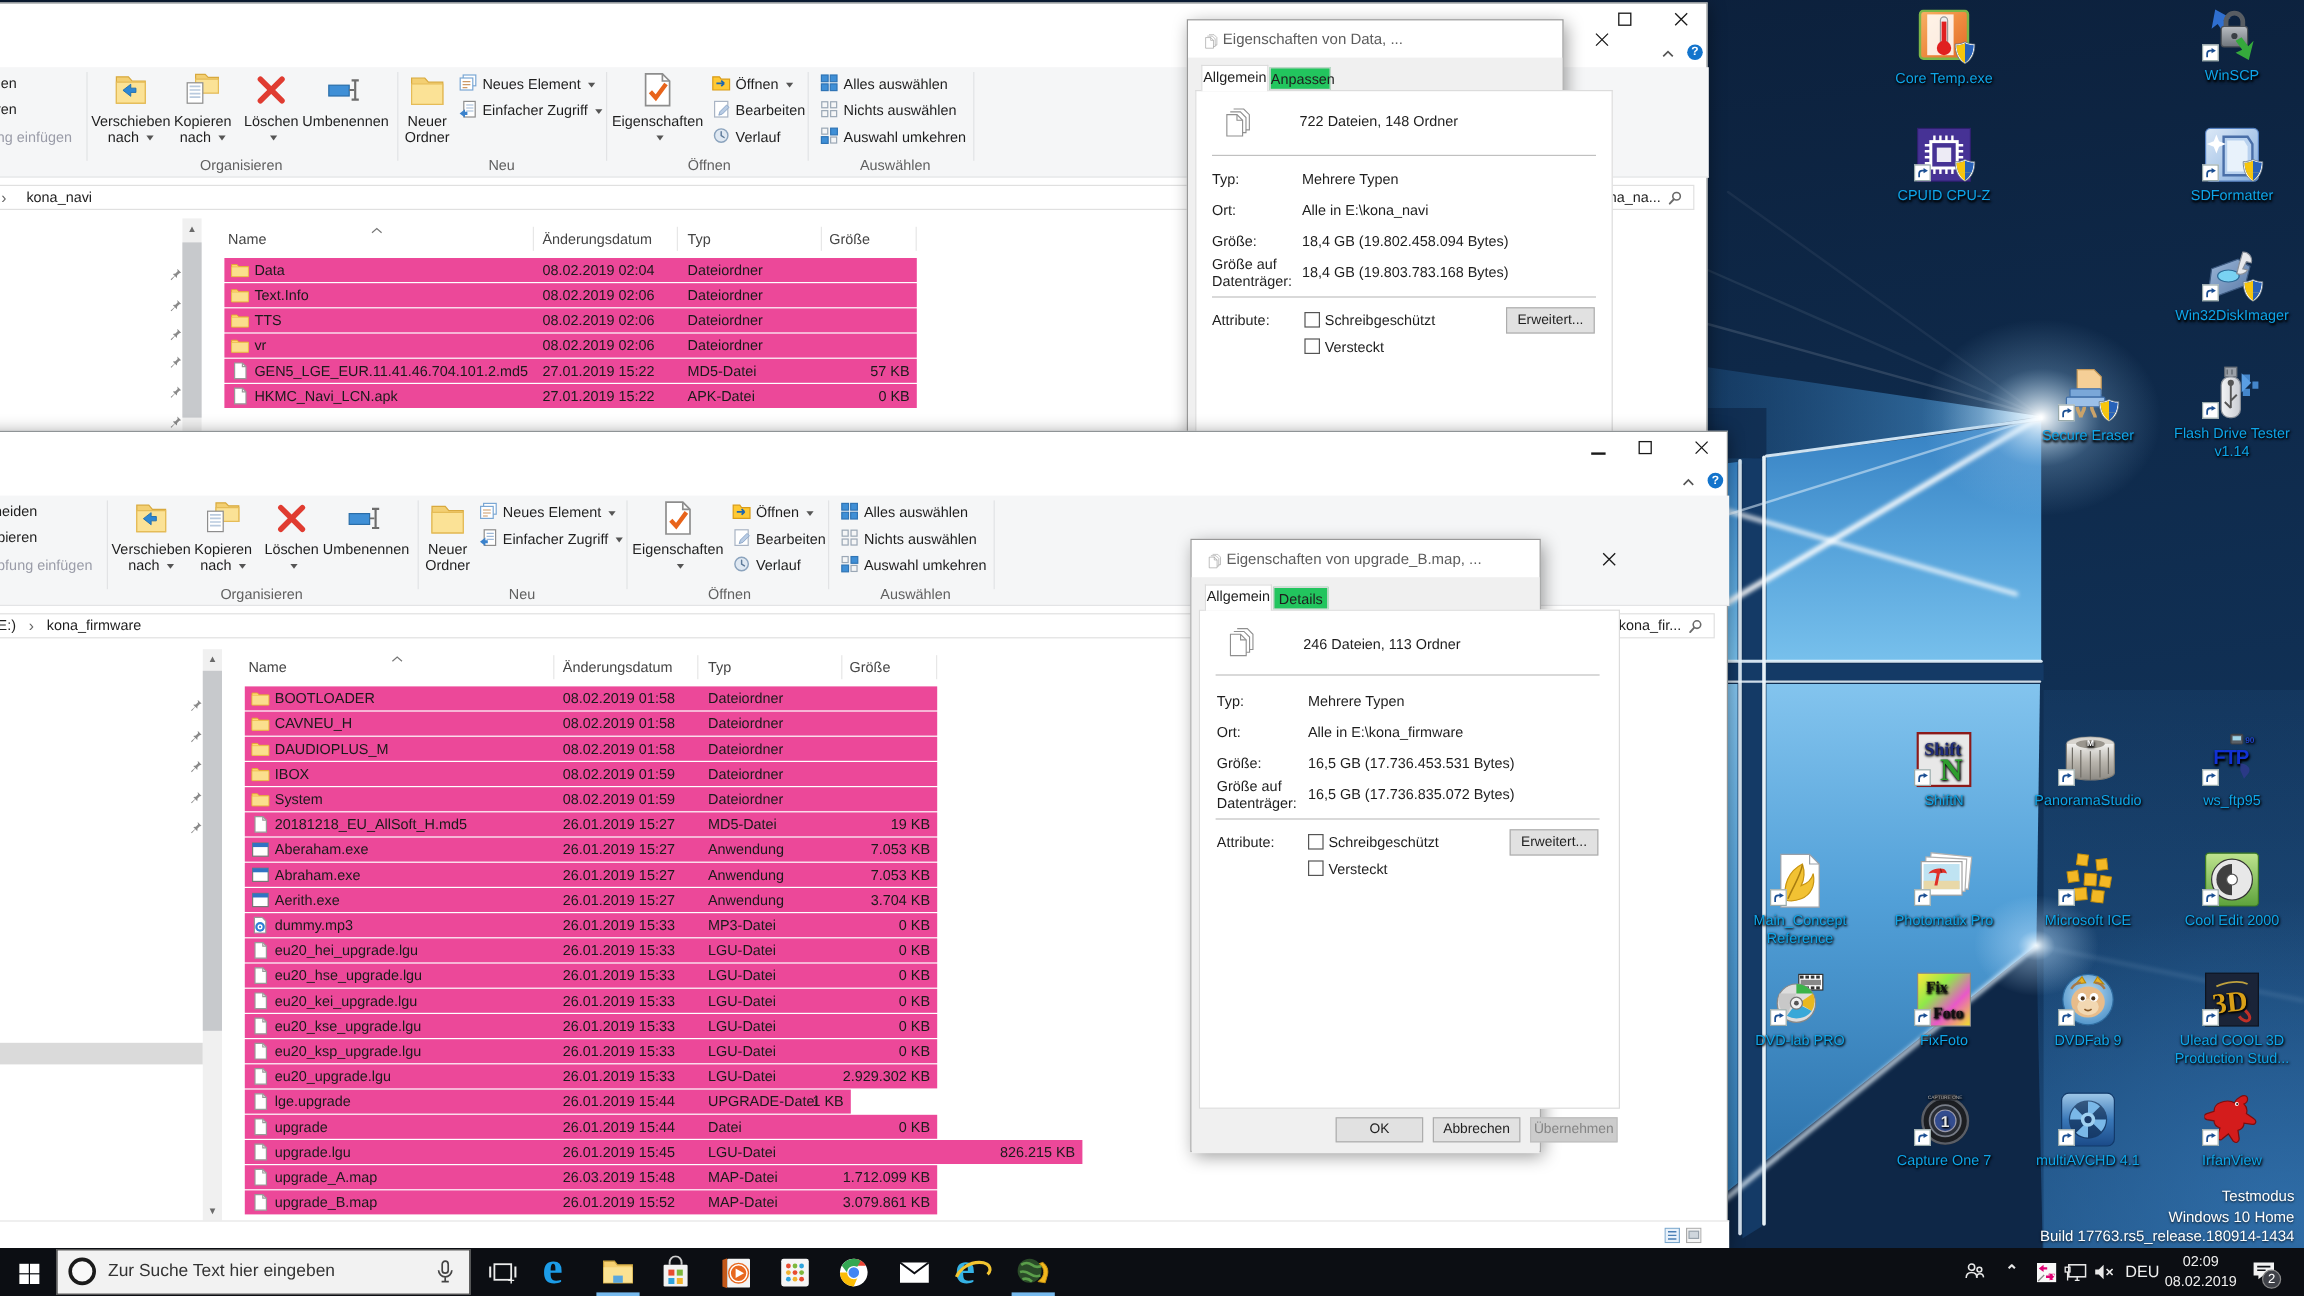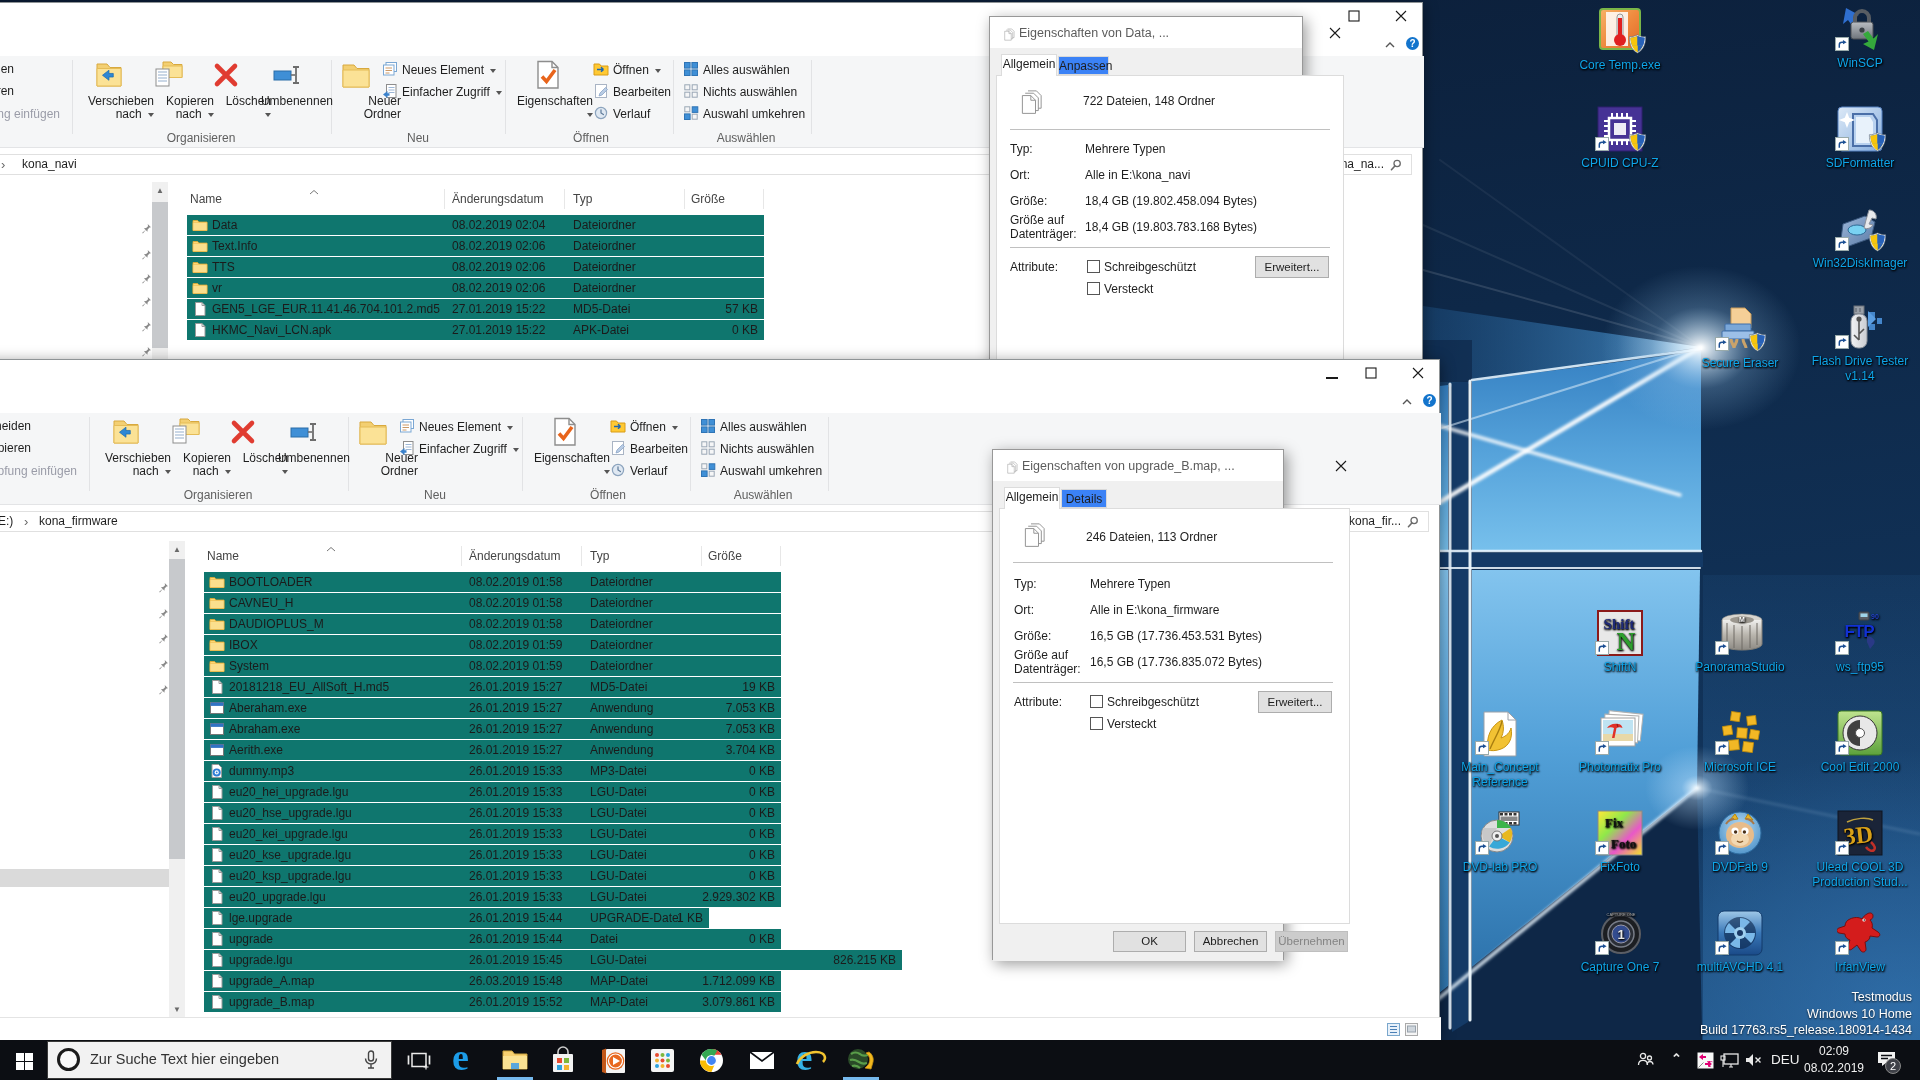--- a/index.html
+++ b/index.html
@@ -13,30 +13,30 @@
 .caret{display:inline-block;width:0;height:0;border-left:3.5px solid transparent;border-right:3.5px solid transparent;border-top:4px solid #555;vertical-align:middle;margin-left:3px}
 .win{position:absolute;background:#fff;box-shadow:0 3px 14px rgba(0,0,0,.45);border:1px solid #8f9496}
 .ribbon{position:absolute;background:#f5f6f7;border-bottom:1px solid #e3e4e6}
 .hl{position:absolute;background:#d9d9d9}
 .hdrtxt{position:absolute;color:#454545;font-size:12px;white-space:nowrap}
 .hdrsep{position:absolute;width:1px;background:#e7e7e7}
 .dlg{position:absolute;background:#f0f0f0;border:1px solid #989898;box-shadow:3px 4px 14px rgba(0,0,0,.4)}
 .dtitle{position:absolute;color:#5c5c5c;font-size:12.5px;white-space:nowrap}
 .tab{position:absolute;font-size:12px;color:#1e1e1e;text-align:center;line-height:19px}
 .tabact{background:#fff;border:1px solid #dcdcdc;border-bottom:none;z-index:3}
-.tabina{background:#3b82f6;border:1px solid #d9d9d9;line-height:18px}
+.tabina{background:#22c55e;border:1px solid #d9d9d9;line-height:18px}
 .page{position:absolute;background:#fff;border:1px solid #dcdcdc}
 .sepline{position:absolute;height:1px;background:#c0c0c0}
 .btn{position:absolute;background:#e1e1e1;border:1px solid #adadad;font-size:11.5px;color:#1e1e1e;text-align:center}
 .cb{position:absolute;width:13px;height:13px;background:#fff;border:1px solid #555}
 .dicon{position:absolute;width:104px;text-align:center;color:#0ea5e9;font-size:12px;line-height:15px;text-shadow:0 1px 2px #000,1px 1px 2px #000}
 .dig{position:relative;margin:0 auto 6px auto;width:46px;height:44px}
 .shArr{position:absolute;left:-2px;bottom:-1px;width:14px;height:14px;background:#fff;border:1px solid #9aa;display:flex;align-items:center;justify-content:center}
 .shield{position:absolute;right:-4px;bottom:-2px;width:19px;height:20px}
-.lv-row{position:absolute;height:20px;background:#0f766e}
+.lv-row{position:absolute;height:20px;background:#ec4899}
 .scrtrack{position:absolute;background:#f0f0f0}
 .scrthumb{position:absolute;background:#c7c9cc}
 .sarrow{position:absolute;color:#6a6a6a;font-size:8px;text-align:center;width:16px}
 </style>
 </head>
 <body>
 
 <svg class="abs" style="left:0;top:0" width="1920" height="1080" viewBox="0 0 1920 1080">
 <defs>
 <linearGradient id="sky" x1="0" y1="0" x2="0.25" y2="1">
@@ -689,21 +689,21 @@
       </svg>
  <div class="shArr">
         <svg width="11" height="11" viewBox="0 0 12 12">
           <use href="#sharw"></use>
         </svg>
       </div></div>
  <div>IrfanView</div>
   </div>
 <div class="abs" style="right:8px;top:989px;text-align:right;color:#fff;font-size:12.5px;line-height:16.5px;text-shadow:0 1px 2px rgba(0,0,0,.8)">Testmodus<br>Windows 10 Home<br>Build 17763.rs5_release.180914-1434</div>
 <style>
-.bb{position:absolute;width:90px;top:56px;height:76px;text-align:right;color:#1e1e1e;font-size:12px;line-height:13px}
+.bb{position:absolute;width:90px;top:56px;height:76px;text-align:center;color:#1e1e1e;font-size:12px;line-height:13px}
 .bb svg{display:block;margin:0 auto 4px auto}
 .sb{position:absolute;height:17px;font-size:12px;line-height:17px;white-space:nowrap;color:#1e1e1e}
 .sb svg{vertical-align:-3px;margin-right:4px}
 .addr{position:absolute;top:151px;height:21px;border:1px solid #e0e0e0;background:#fff}
 .fn{position:absolute;top:0;line-height:20px;font-size:12px;color:#1b1b1b;white-space:nowrap}
 .fr{right:6px}
 .fic{position:absolute;left:5px;top:2px}
 .crumb{position:absolute;font-size:12px;color:#1e1e1e;line-height:21px;white-space:nowrap}
 .chev{color:#666;font-size:13px}
 </style>

